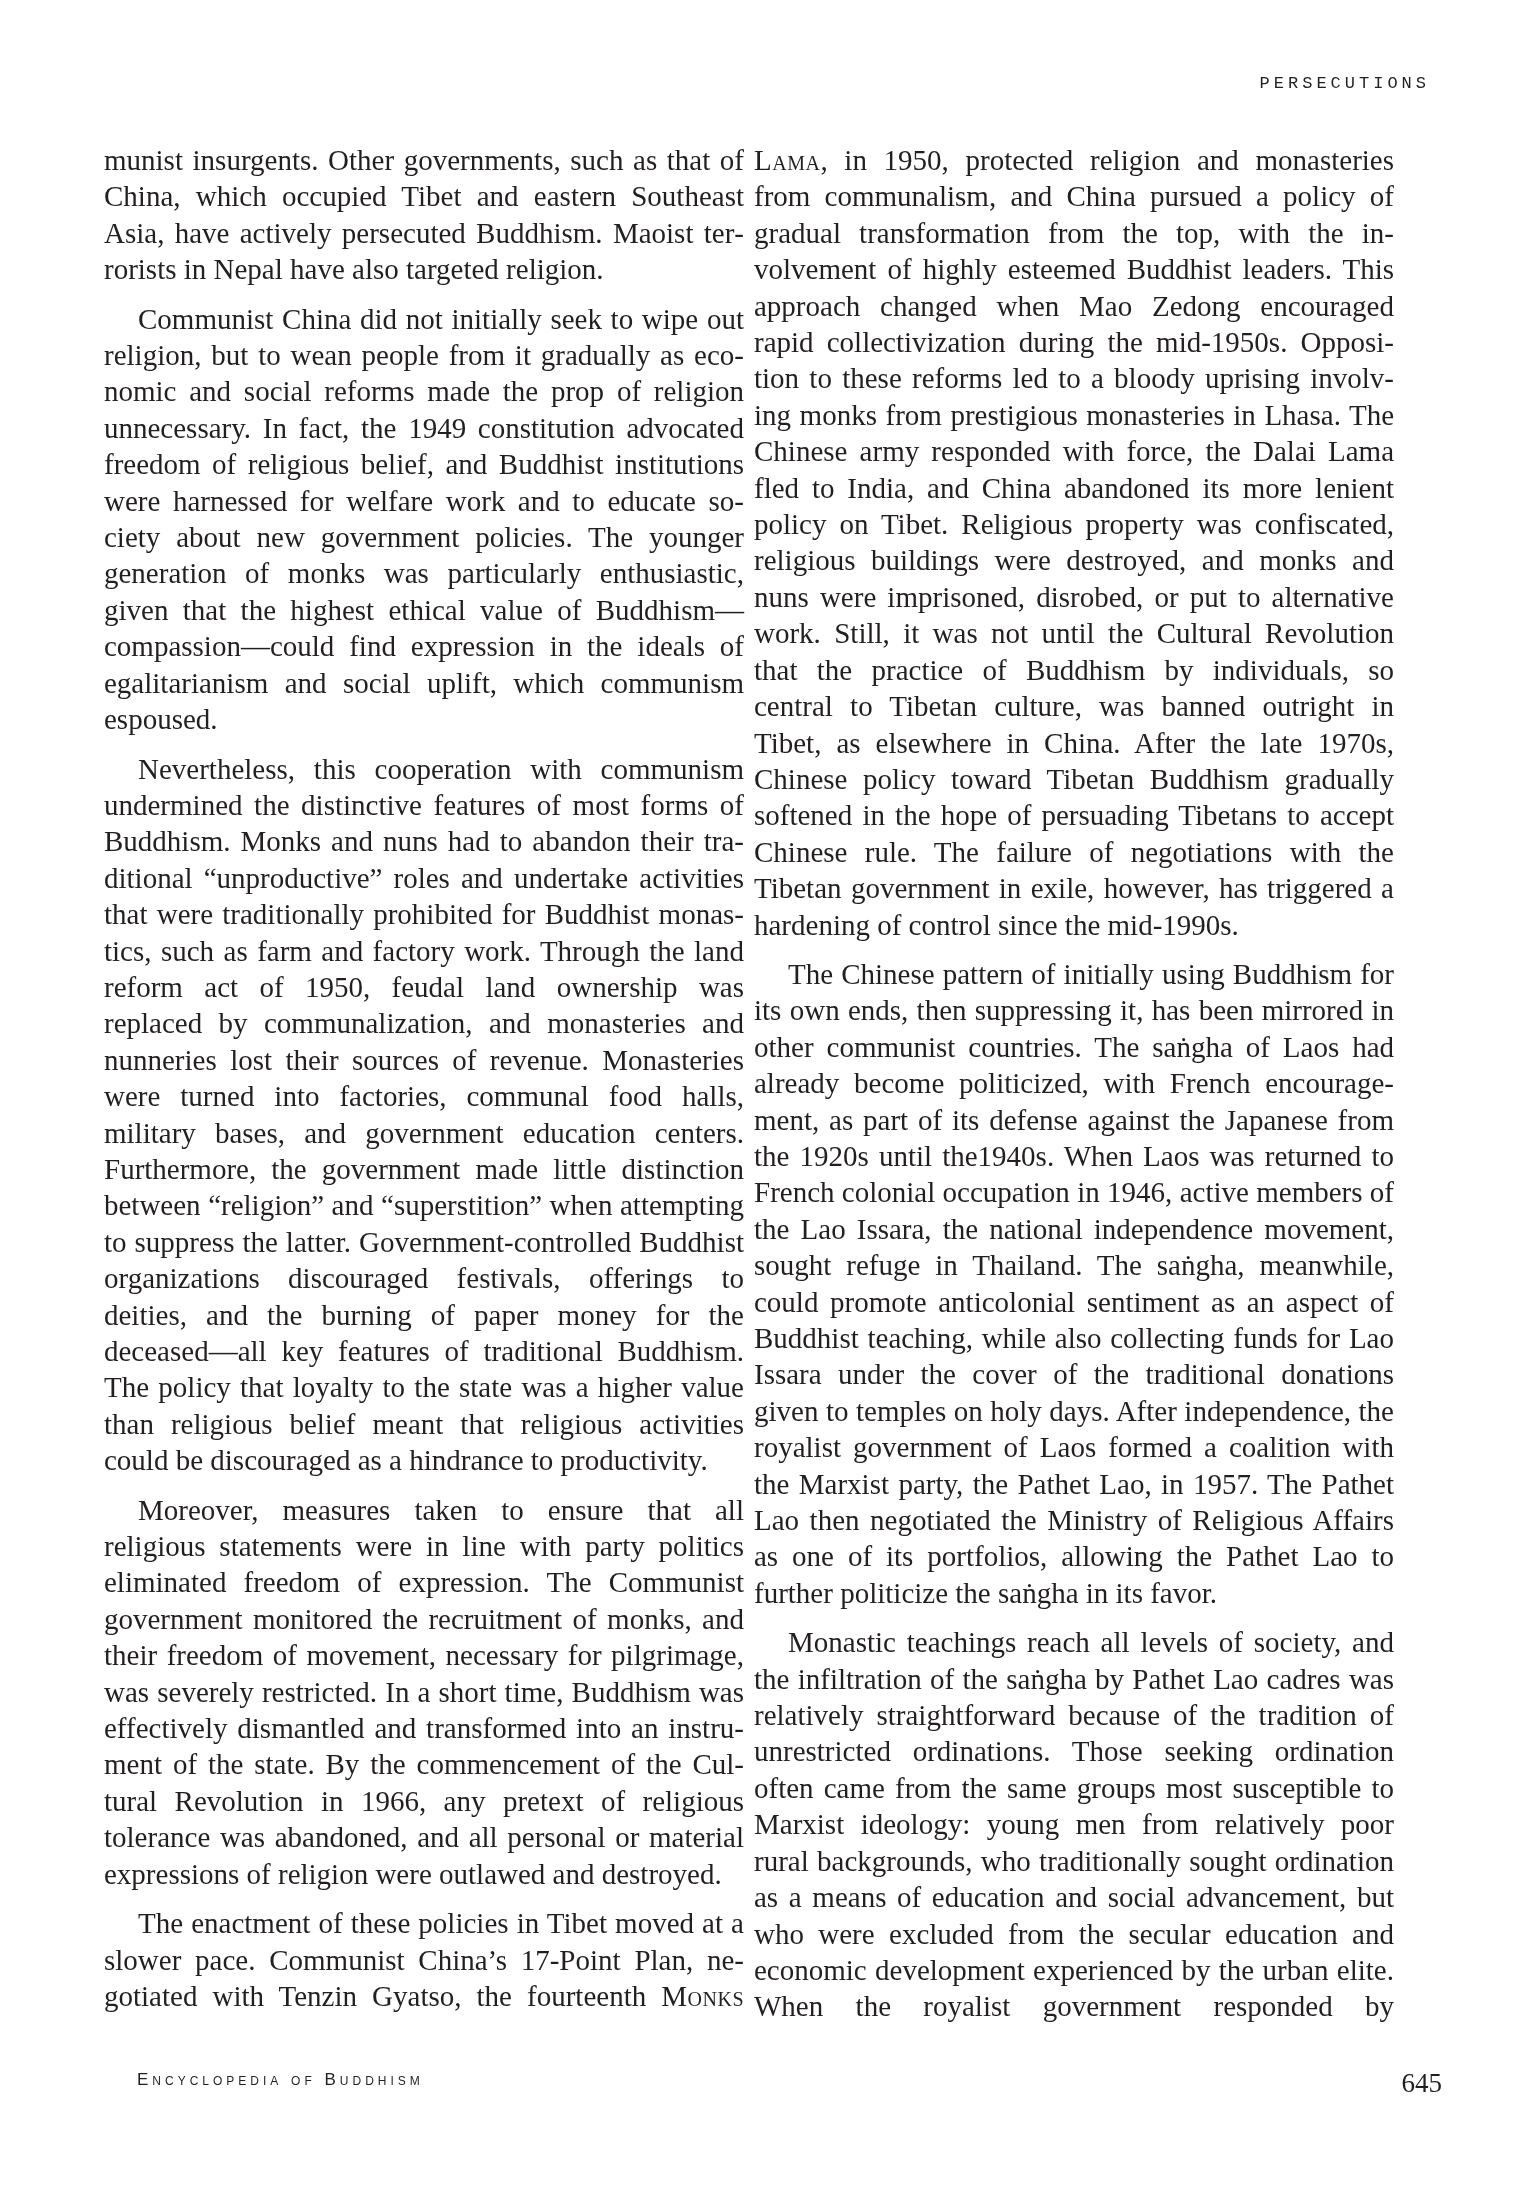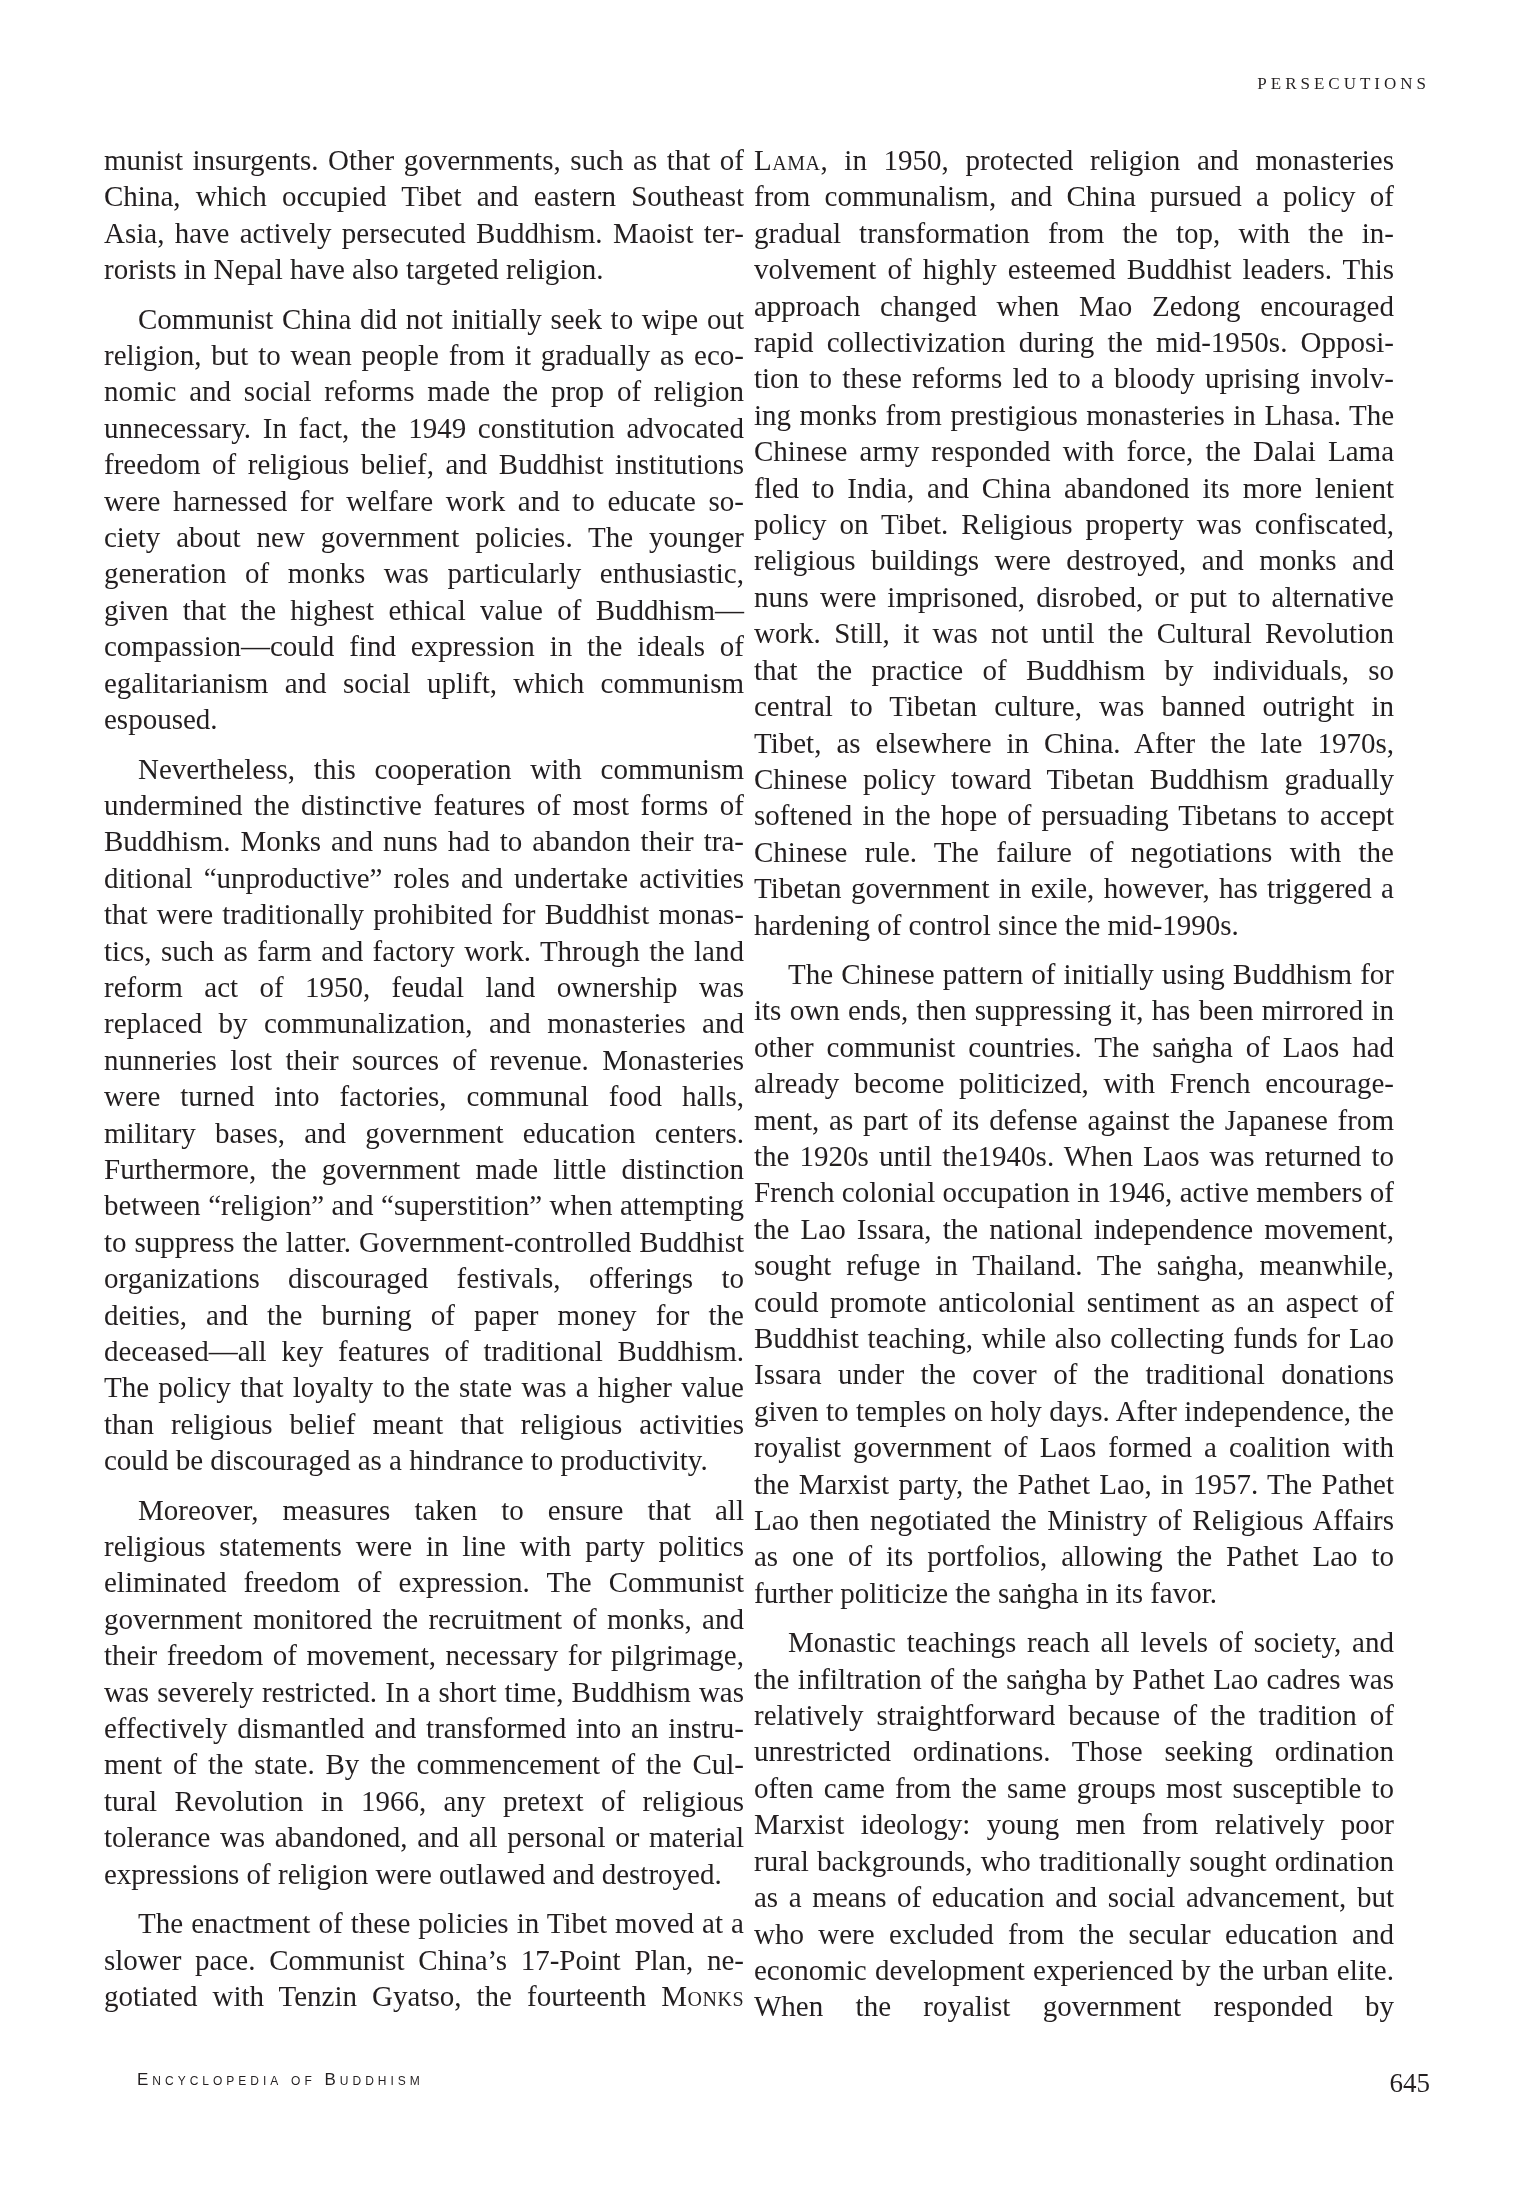--- a/index.html
+++ b/index.html
@@ -1,37 +1,37 @@
 <!DOCTYPE html>
 <html><head>
 <meta charset="utf-8">
 <style>
   html, body { margin: 0; padding: 0; background: #ffffff; }
   body { width: 1522px; height: 2200px; position: relative; overflow: hidden; color: #231f20; }
   .running-head {
     position: absolute; top: 74px; right: 92px;
-    font-family: Liberation Serif, serif; font-size: 17px;
+    font-family: Liberation Mono, monospace; font-size: 17px;
     letter-spacing: 4px; text-transform: uppercase; font-variant: small-caps;
   }
   .column {
     position: absolute; top: 142px; width: 640px;
     font-family: "Liberation Serif", serif; font-size: 29px; line-height: 36.4px;
     text-align: justify; hyphens: manual;
   }
   .col-left { left: 104px; }
   .col-right { left: 754px; }
   .column p { margin: 0 0 13px 0; text-indent: 34px; }
   .column p.no-indent { text-indent: 0; }
   .sc { font-variant: small-caps; letter-spacing: 0.5px; }
   .footer-title {
     position: absolute; top: 2070px; left: 105px;
     font-family: "Liberation Sans", sans-serif; font-size: 17px; letter-spacing: 4px; margin-left: 32px;
   }
   .page-number {
-    position: absolute; top: 2068px; right: 92px;
+    position: absolute; top: 2068px; right: 80px;
     font-family: "Liberation Serif", serif; font-size: 27px;
   }
 </style>
 </head>
 <body>
 
 <div class="running-head">Persecutions</div>
 
 <div class="column col-left">
   <p class="no-indent">munist insurgents. Other governments, such as that of China, which occupied Tibet and eastern Southeast Asia, have actively persecuted Buddhism. Maoist ter­rorists in Nepal have also targeted religion.</p>

